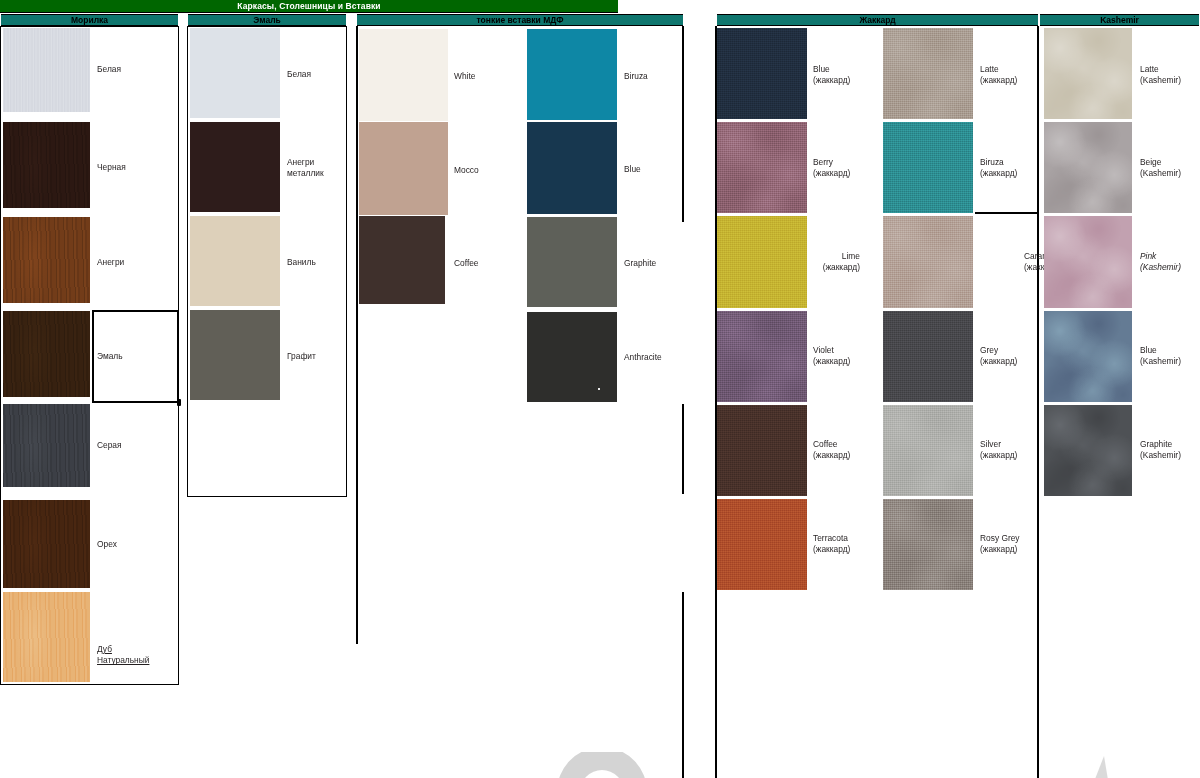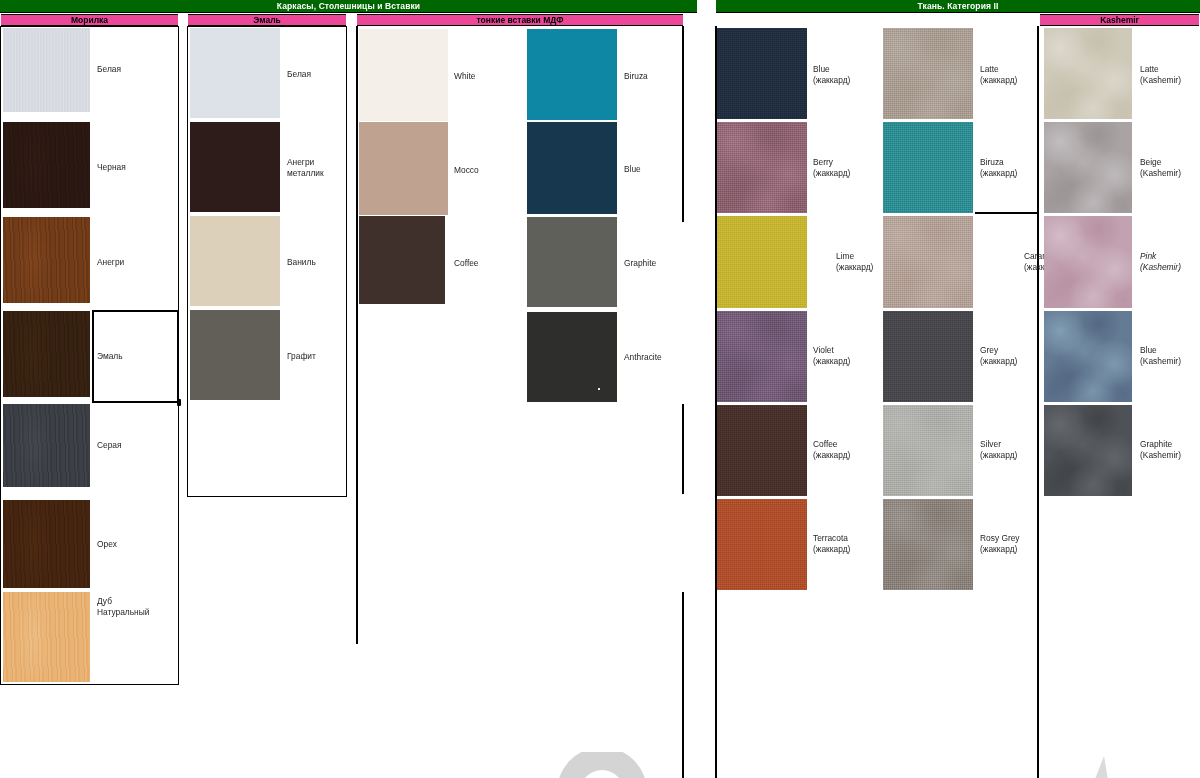--- a/index.html
+++ b/index.html
@@ -11,21 +11,21 @@
   .page{position:absolute;inset:0;width:1200px;height:778px;background:#fff;}
 
   
   .green-bar{
     position:absolute;height:13px;background:#006600;color:#fff;
     font-size:8.5px;font-weight:bold;letter-spacing:.1px;
     display:flex;align-items:center;justify-content:center;
     border-bottom:1px solid #000;box-sizing:border-box;
   }
   .sub-head{
-    position:absolute;height:12px;background:#ec4899;color:#000;
+    position:absolute;height:12px;background:#0f766e;color:#000;
     font-size:8.5px;font-weight:bold;
     display:flex;align-items:center;justify-content:center;
     border-top:1px solid #000;border-bottom:1px solid #000;box-sizing:border-box;
   }
 
   
   .rule{position:absolute;background:#000;}
   .panel-border{position:absolute;border:1.6px solid #000;box-sizing:border-box;background:transparent;}
   .sel-cell{position:absolute;border:2.2px solid #000;box-sizing:border-box;background:#fff;}
   .sel-handle{position:absolute;width:4px;height:7px;background:#000;border-radius:1px;}
@@ -78,40 +78,40 @@
   }
 
   
   .wm{position:absolute;opacity:.42;}
 </style>
 </head>
 <body>
 
 <div class="page">
 
-  <div class="green-bar" style="left:0px;top:0px;width:697px;">
+  <div class="green-bar" style="left:0px;top:0px;width:618px;">
     <span>Каркасы, Столешницы и Вставки</span>
   </div>
 
-  <div class="green-bar" style="left:716px;top:0px;width:484px;">
-    <span>Ткань. Категория II</span>
-  </div>
 
   <div class="sub-head" style="left:1px;top:14px;width:177px;">
     <span>Морилка</span>
   </div>
 
   <div class="sub-head" style="left:188px;top:14px;width:158px;">
     <span>Эмаль</span>
   </div>
 
   <div class="sub-head" style="left:357px;top:14px;width:326px;text-align:center;">
     <span>тонкие вставки МДФ</span>
   </div>
 
+  <div class="sub-head" style="left:717px;top:14px;width:321px;">
+    <span>Жаккард</span>
+  </div>
 
   <div class="sub-head" style="left:1040px;top:14px;width:159px;">
     <span>Kashemir</span>
   </div>
 
   <div class="panel-border" style="left:0px;top:26px;width:179px;height:659px;"></div>
 
   <div class="panel-border" style="left:187px;top:26px;width:160px;height:471px;"></div>
 
   <div class="rule" style="left:356px;top:26px;width:2px;height:618px;"></div>
@@ -161,21 +161,21 @@
   <div class="sw" style="left:3px;top:500px;width:87px;height:88px;">
     <div class="fill" style="background:#43230f;"></div>
       <div class="grain2"></div>
   </div>
   <div class="lbl" style="left:97px;top:539px;width:78px;">Орех</div>
 
   <div class="sw" style="left:3px;top:592px;width:87px;height:90px;">
     <div class="fill" style="background:#e8b071;"></div>
       <div class="grain2"></div>
   </div>
-  <div class="lbl" style="left:97px;top:596px;width:78px;">Дуб
+  <div class="lbl" style="left:97px;top:644px;width:78px;text-decoration:underline;">Дуб
 Натуральный</div>
 
   <div class="sw" style="left:190px;top:28px;width:90px;height:90px;">
     <div class="fill" style="background:#dde2e8;"></div>
   </div>
   <div class="lbl" style="left:287px;top:69px;width:58px;">Белая</div>
 
   <div class="sw" style="left:190px;top:122px;width:90px;height:90px;">
     <div class="fill" style="background:#2e1c1b;"></div>
   </div>
@@ -240,21 +240,21 @@
       <div class="weave"></div>
       <div class="mottle" style="opacity:.45;"></div>
   </div>
   <div class="lbl" style="left:813px;top:157px;width:80px;">Berry
 (жаккард)</div>
 
   <div class="sw" style="left:717px;top:216px;width:90px;height:92px;">
     <div class="fill" style="background:#c4b230;"></div>
       <div class="weave"></div>
   </div>
-  <div class="lbl" style="left:836px;top:251px;width:80px;">Lime
+  <div class="lbl" style="left:780px;top:251px;width:80px;text-align:right;">Lime
 (жаккард)</div>
 
   <div class="sw" style="left:717px;top:311px;width:90px;height:91px;">
     <div class="fill" style="background:#6e5872;"></div>
       <div class="weave"></div>
       <div class="mottle" style="opacity:.35;"></div>
   </div>
   <div class="lbl" style="left:813px;top:345px;width:80px;">Violet
 (жаккард)</div>
 

